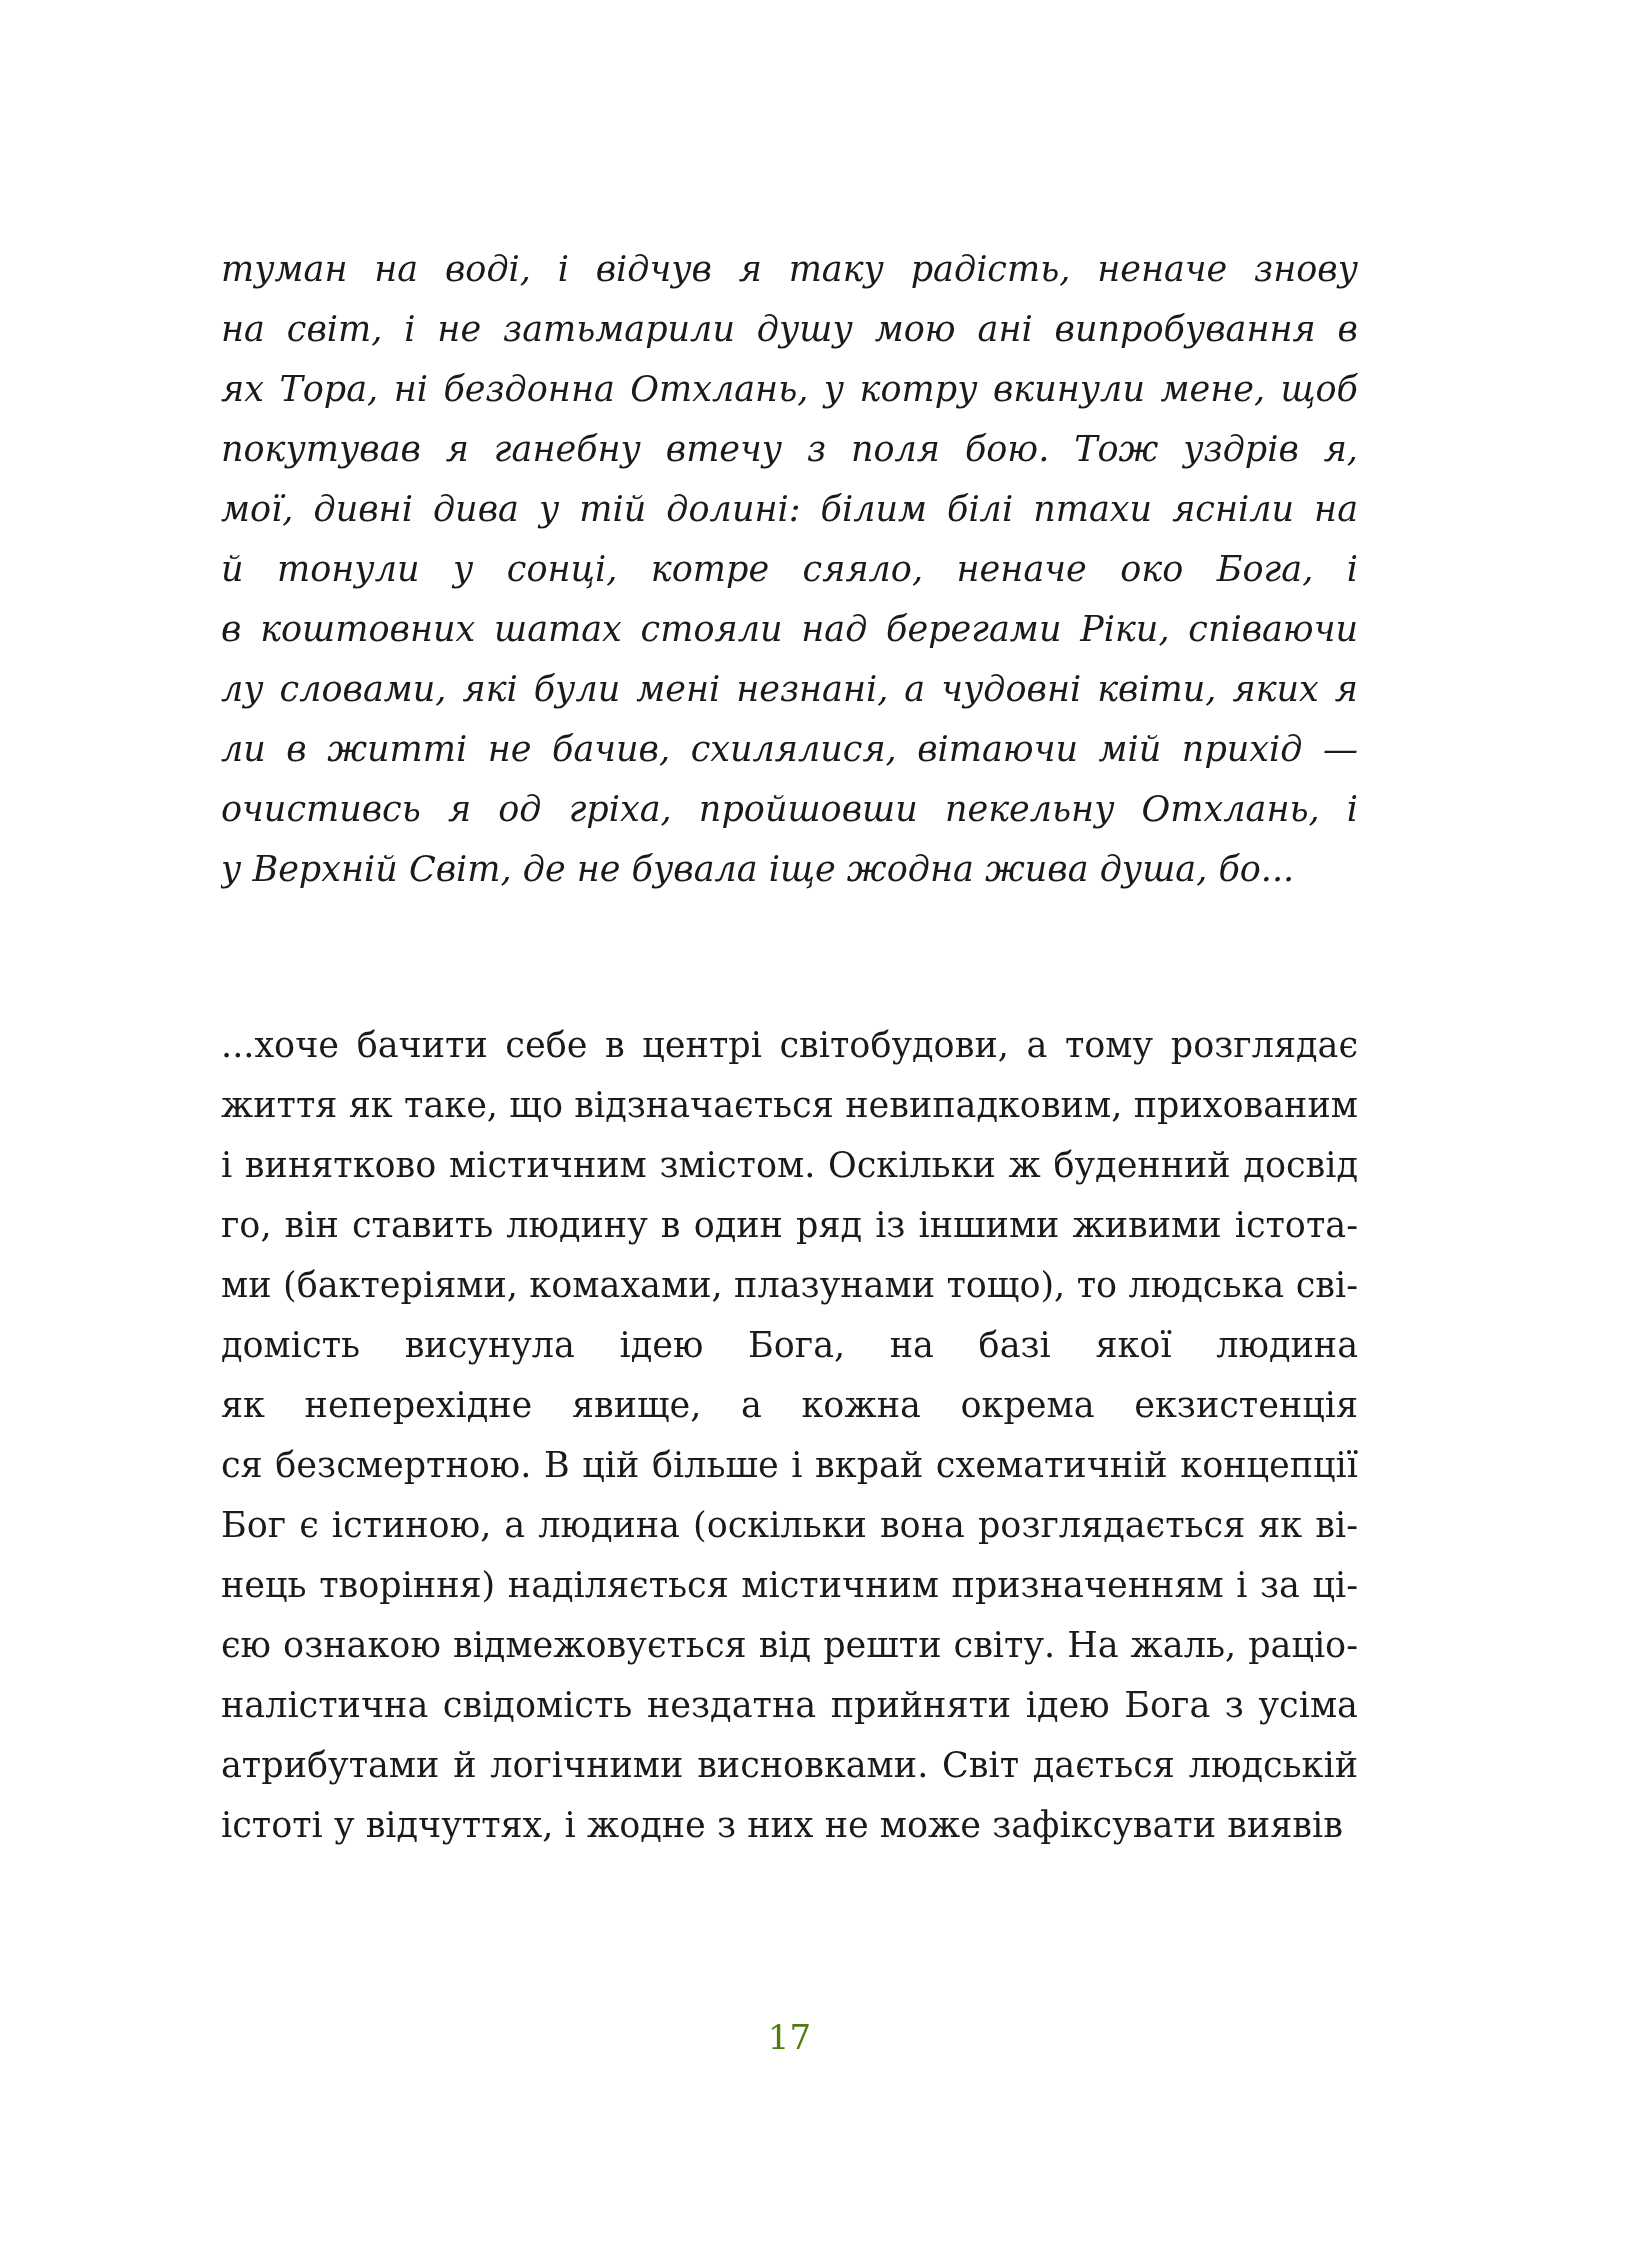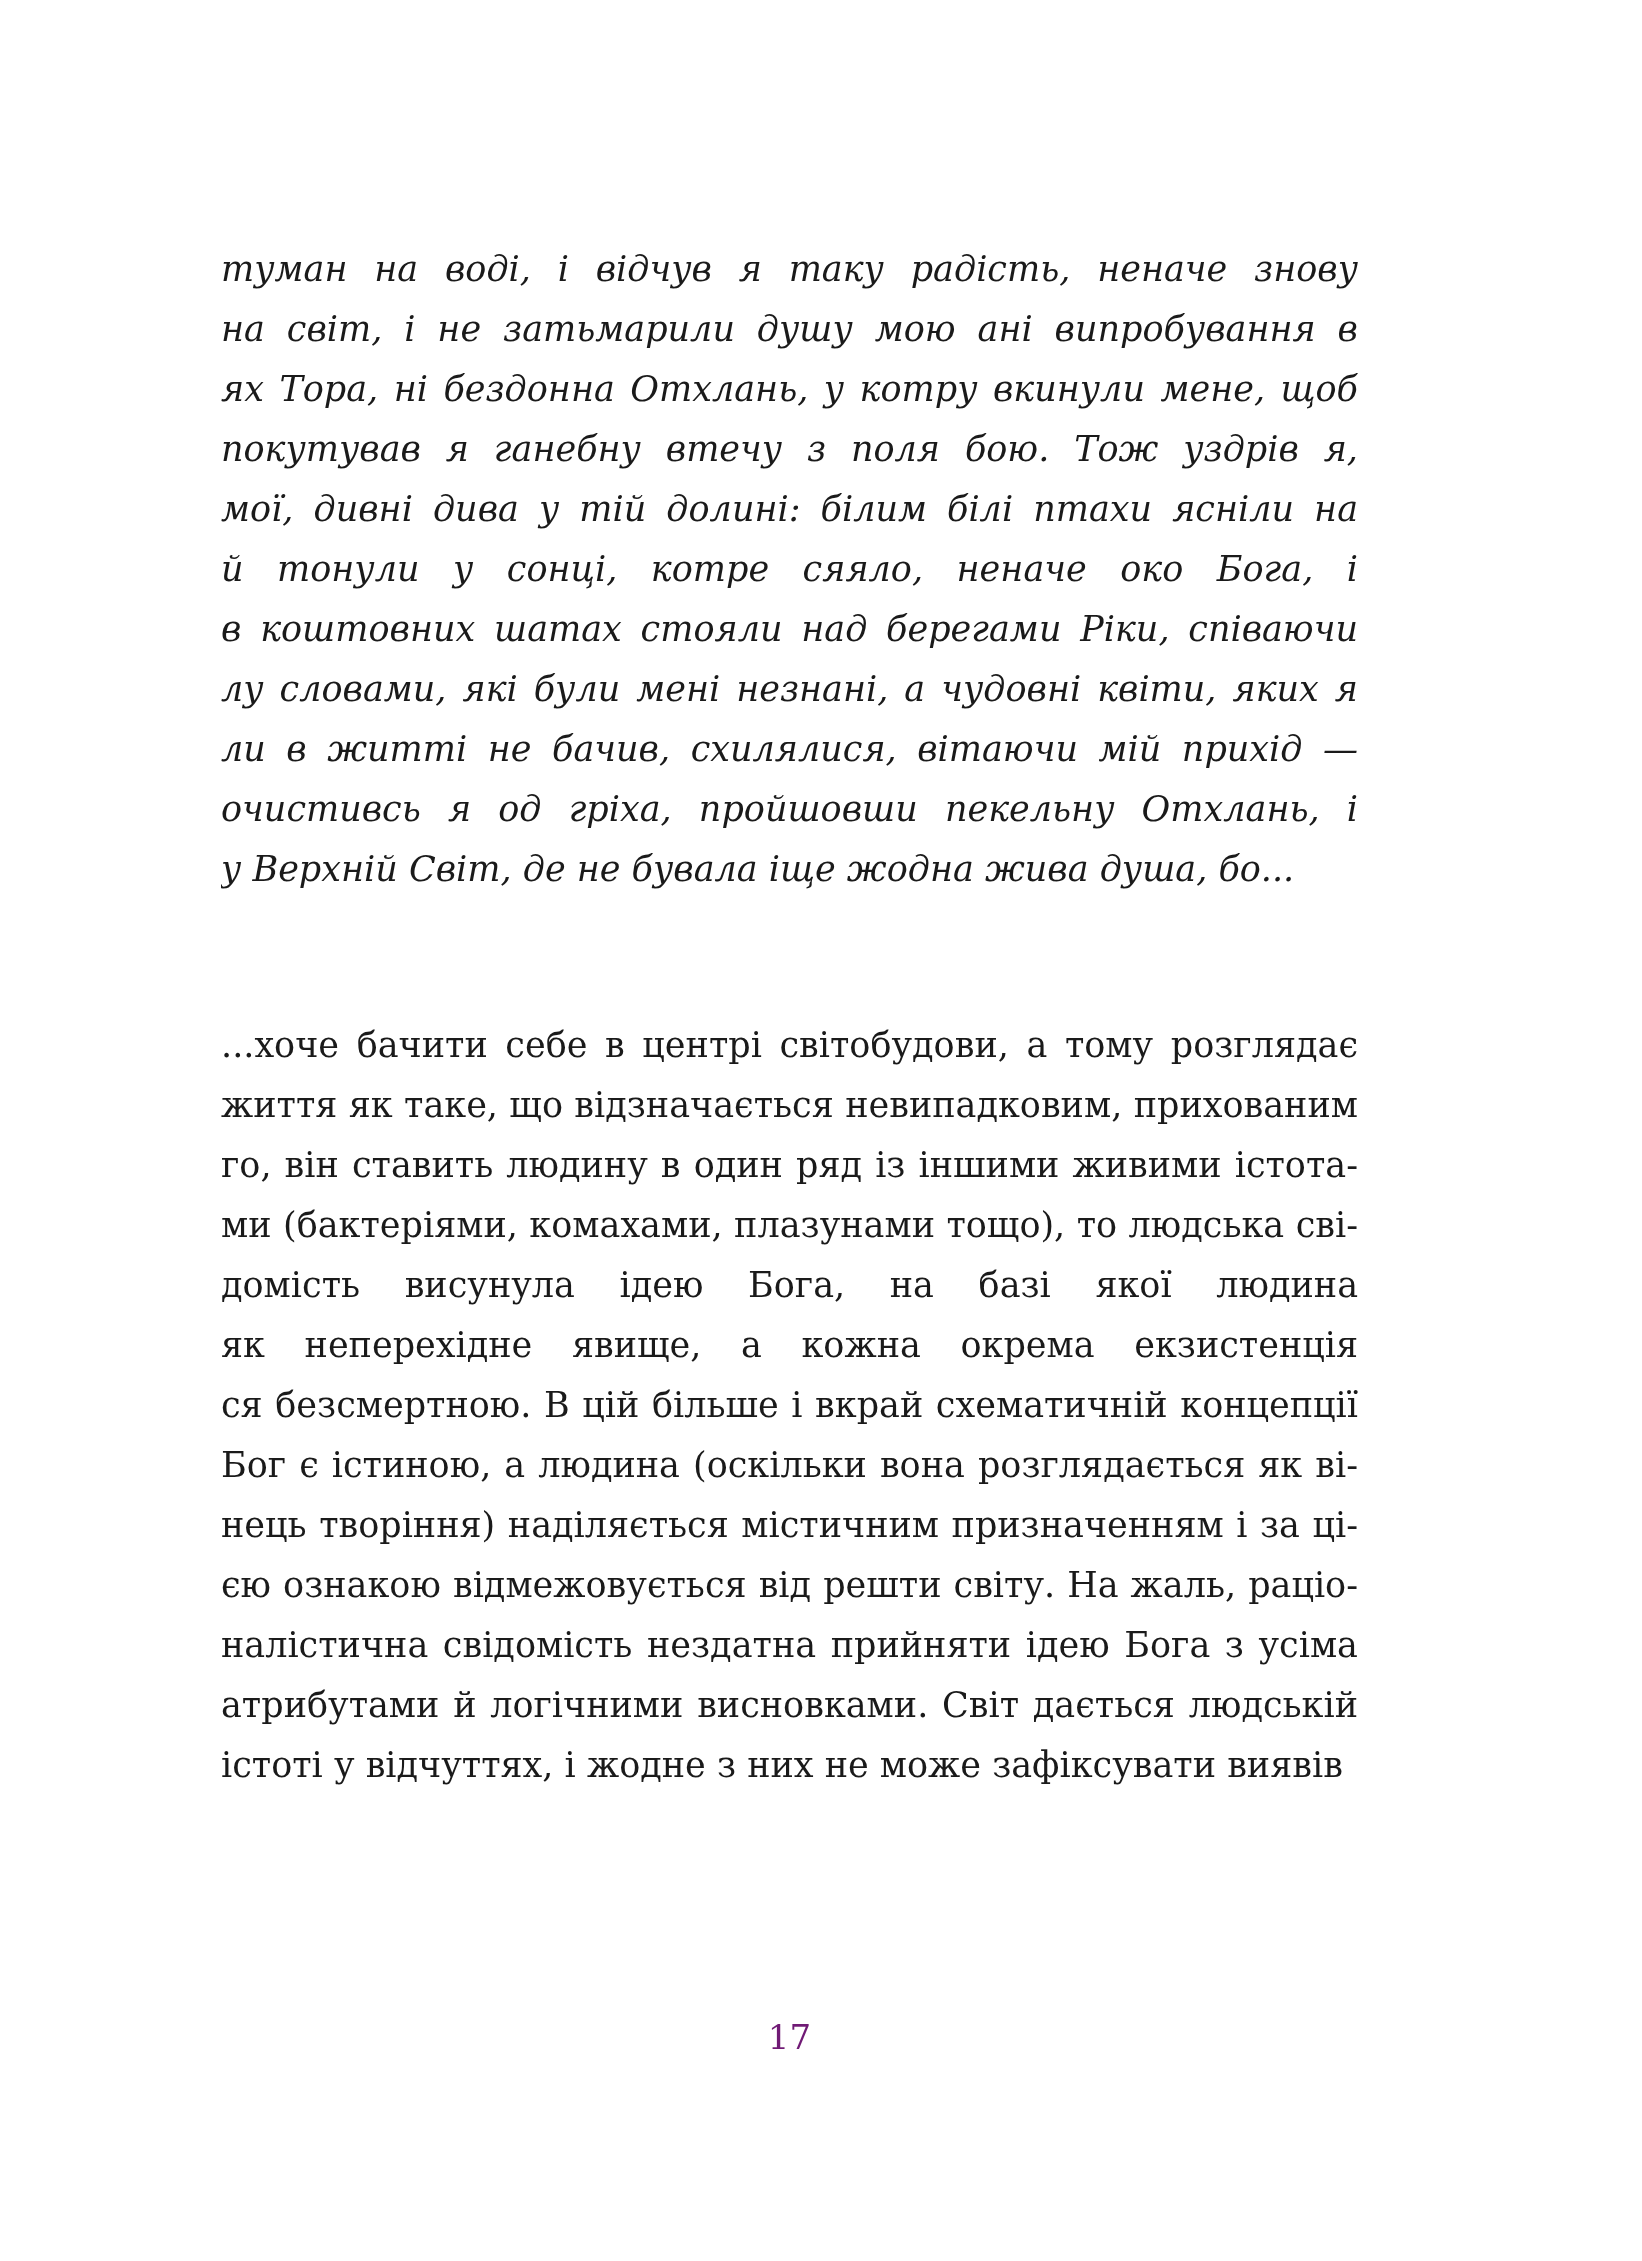--- a/index.html
+++ b/index.html
@@ -51,21 +51,21 @@
   }
   .page-number {
     position: absolute;
     left: 221px;
     width: 1137px;
     top: 2017px;
     text-align: center;
     font-size: 34px;
     line-height: 40px;
     font-style: normal;
-    color: #701a75;
+    color: #4d7c0f;
   }
 </style>
 </head>
 <body>
 
 <div class="page">
 
   <div class="text-column para para-italic">
       <div class="line">туман на воді, і відчув я таку радість, неначе знову вродився</div>
       <div class="line">на світ, і не затьмарили душу мою ані випробування в поко-</div>
@@ -76,20 +76,21 @@
       <div class="line">в коштовних шатах стояли над берегами Ріки, співаючи хва-</div>
       <div class="line">лу словами, які були мені незнані, а чудовні квіти, яких я ніко-</div>
       <div class="line">ли в житті не бачив, схилялися, вітаючи мій прихід — адже</div>
       <div class="line">очистивсь я од гріха, пройшовши пекельну Отхлань, і піднявся</div>
       <div class="line last-line">у Верхній Світ, де не бувала іще жодна жива душа, бо...</div>
     </div>
 
   <div class="text-column para para-regular">
       <div class="line">...хоче бачити себе в центрі світобудови, а тому розглядає своє</div>
       <div class="line">життя як таке, що відзначається невипадковим, прихованим</div>
+      <div class="line">і винятково містичним змістом. Оскільки ж буденний досвід</div>
       <div class="line">го, він ставить людину в один ряд із іншими живими істота-</div>
       <div class="line">ми (бактеріями, комахами, плазунами тощо), то людська сві-</div>
       <div class="line">домість висунула ідею Бога, на базі якої людина трактується</div>
       <div class="line">як неперехідне явище, а кожна окрема екзистенція вважаєть-</div>
       <div class="line">ся безсмертною. В цій більше і вкрай схематичній концепції</div>
       <div class="line">Бог є істиною, а людина (оскільки вона розглядається як ві-</div>
       <div class="line">нець творіння) наділяється містичним призначенням і за ці-</div>
       <div class="line">єю ознакою відмежовується від решти світу. На жаль, раціо-</div>
       <div class="line">налістична свідомість нездатна прийняти ідею Бога з усіма її</div>
       <div class="line">атрибутами й логічними висновками. Світ дається людській</div>

